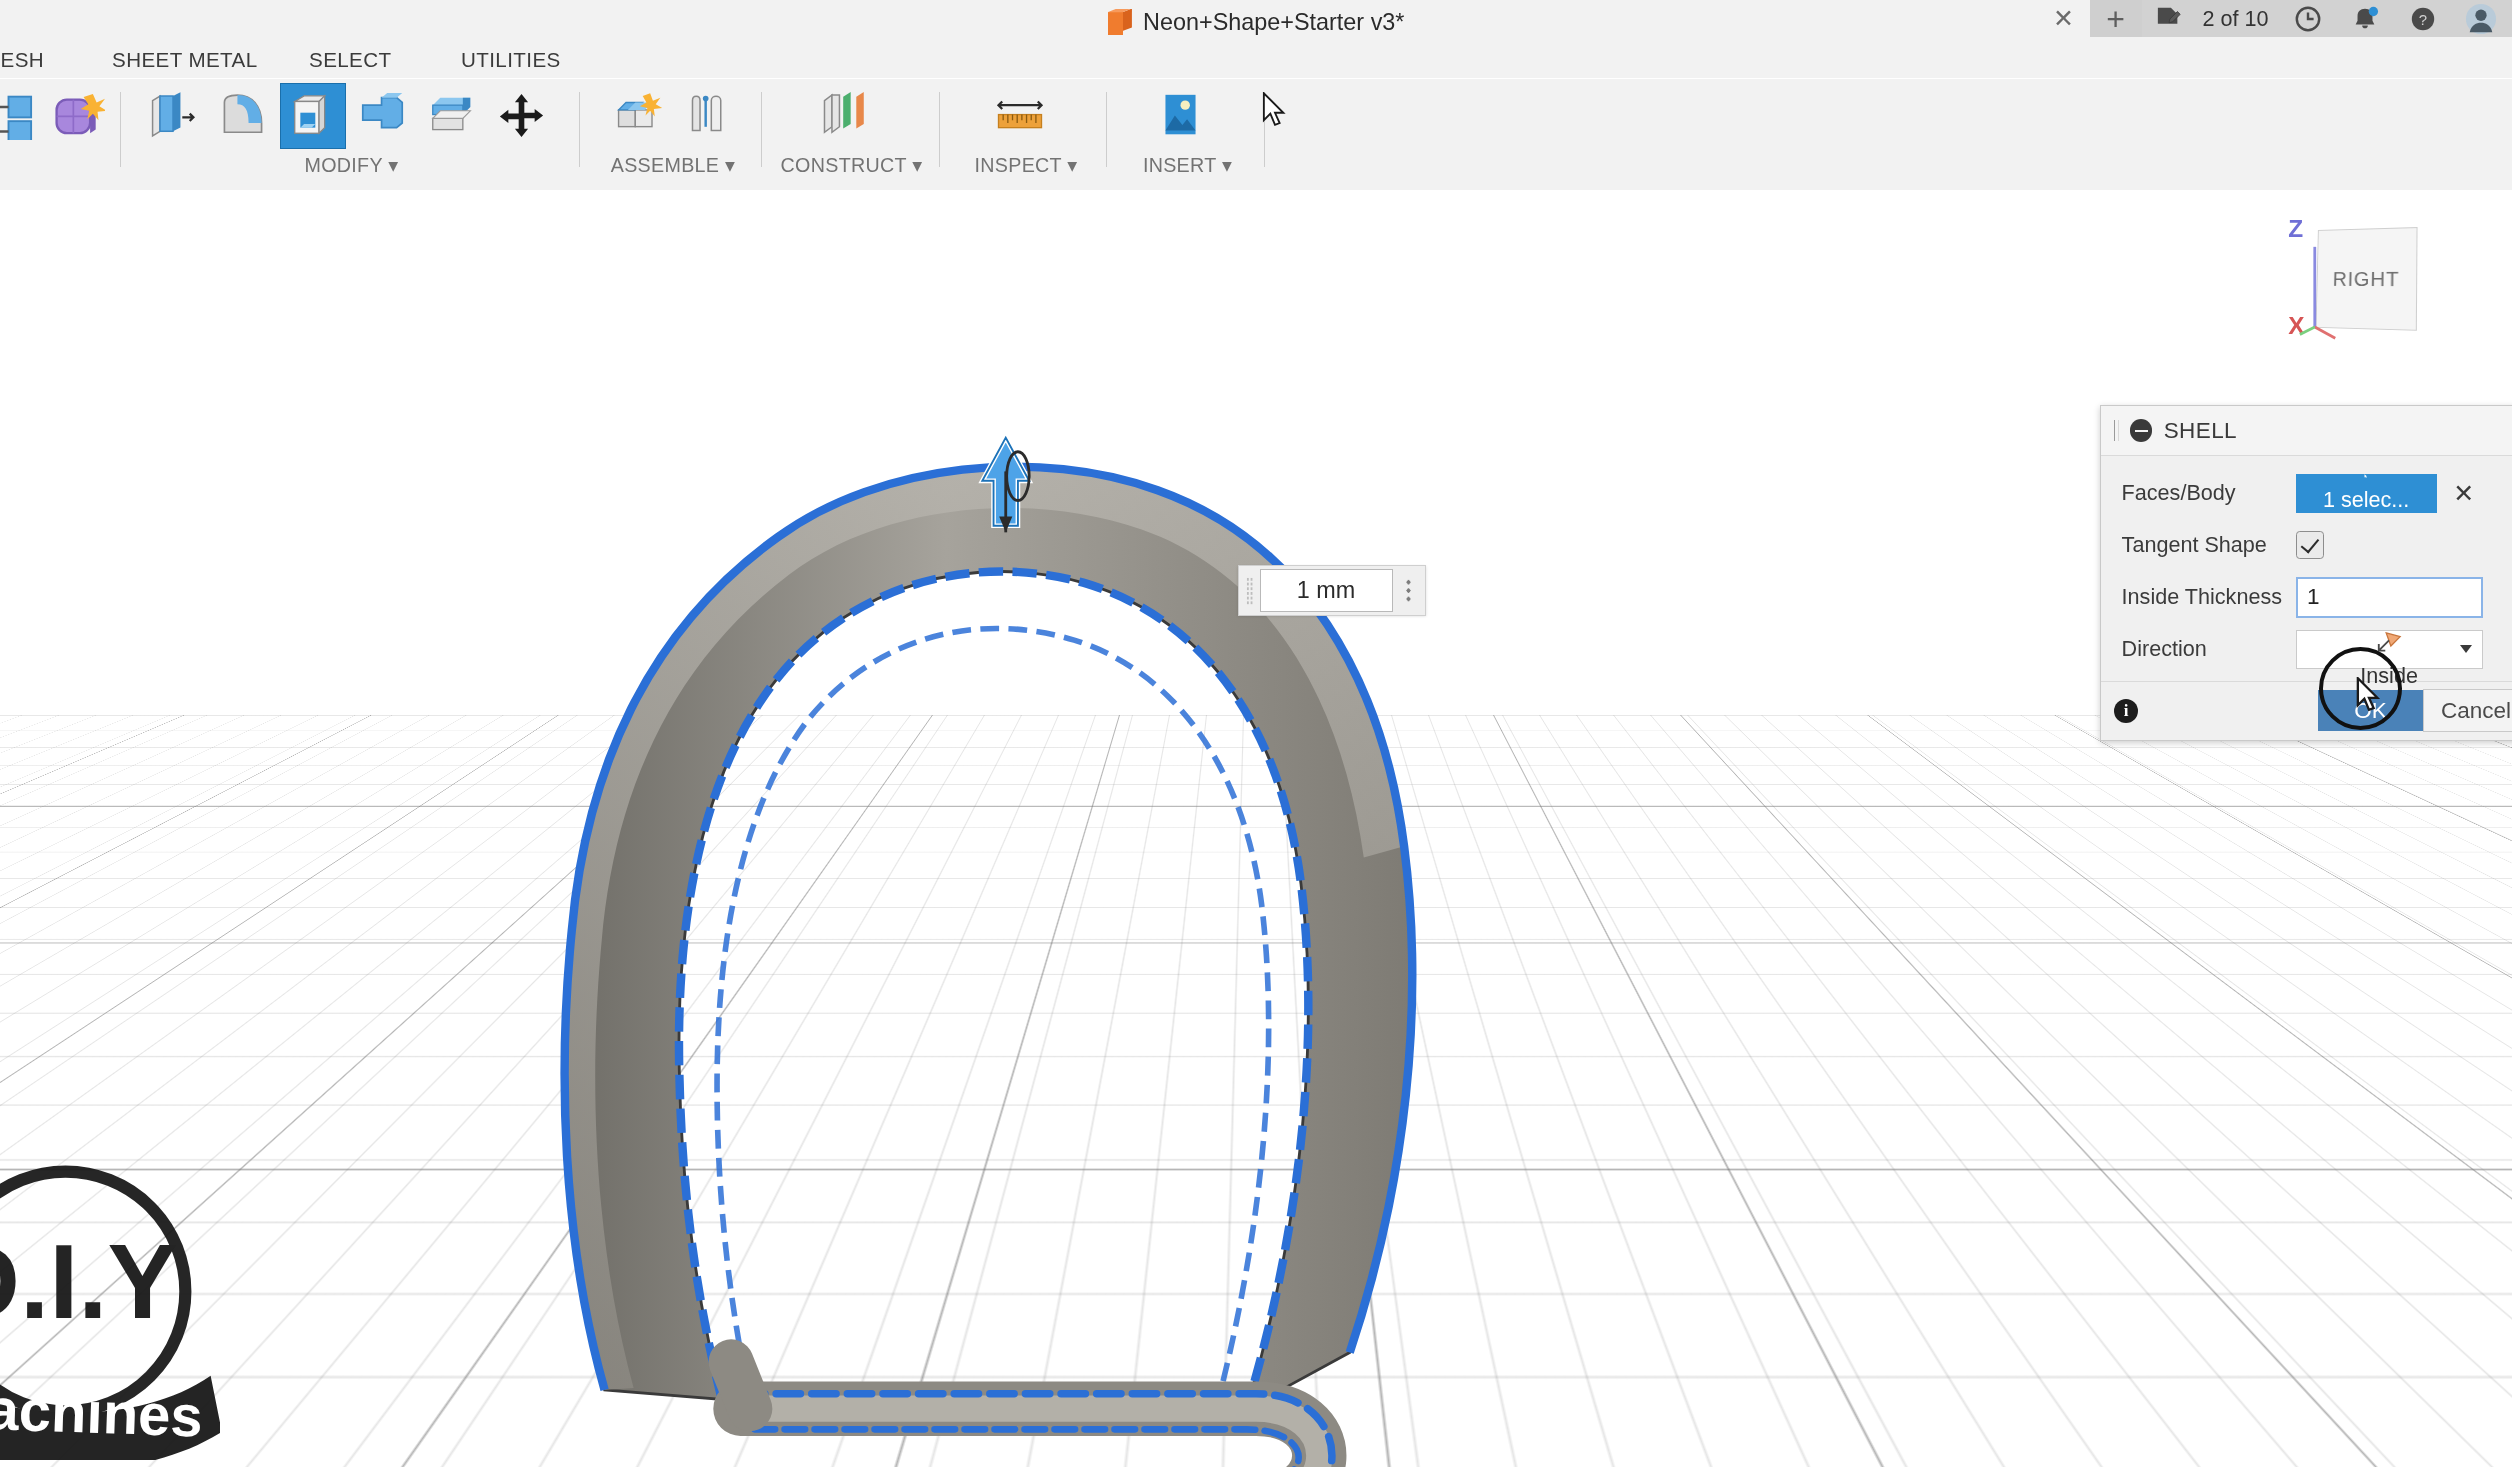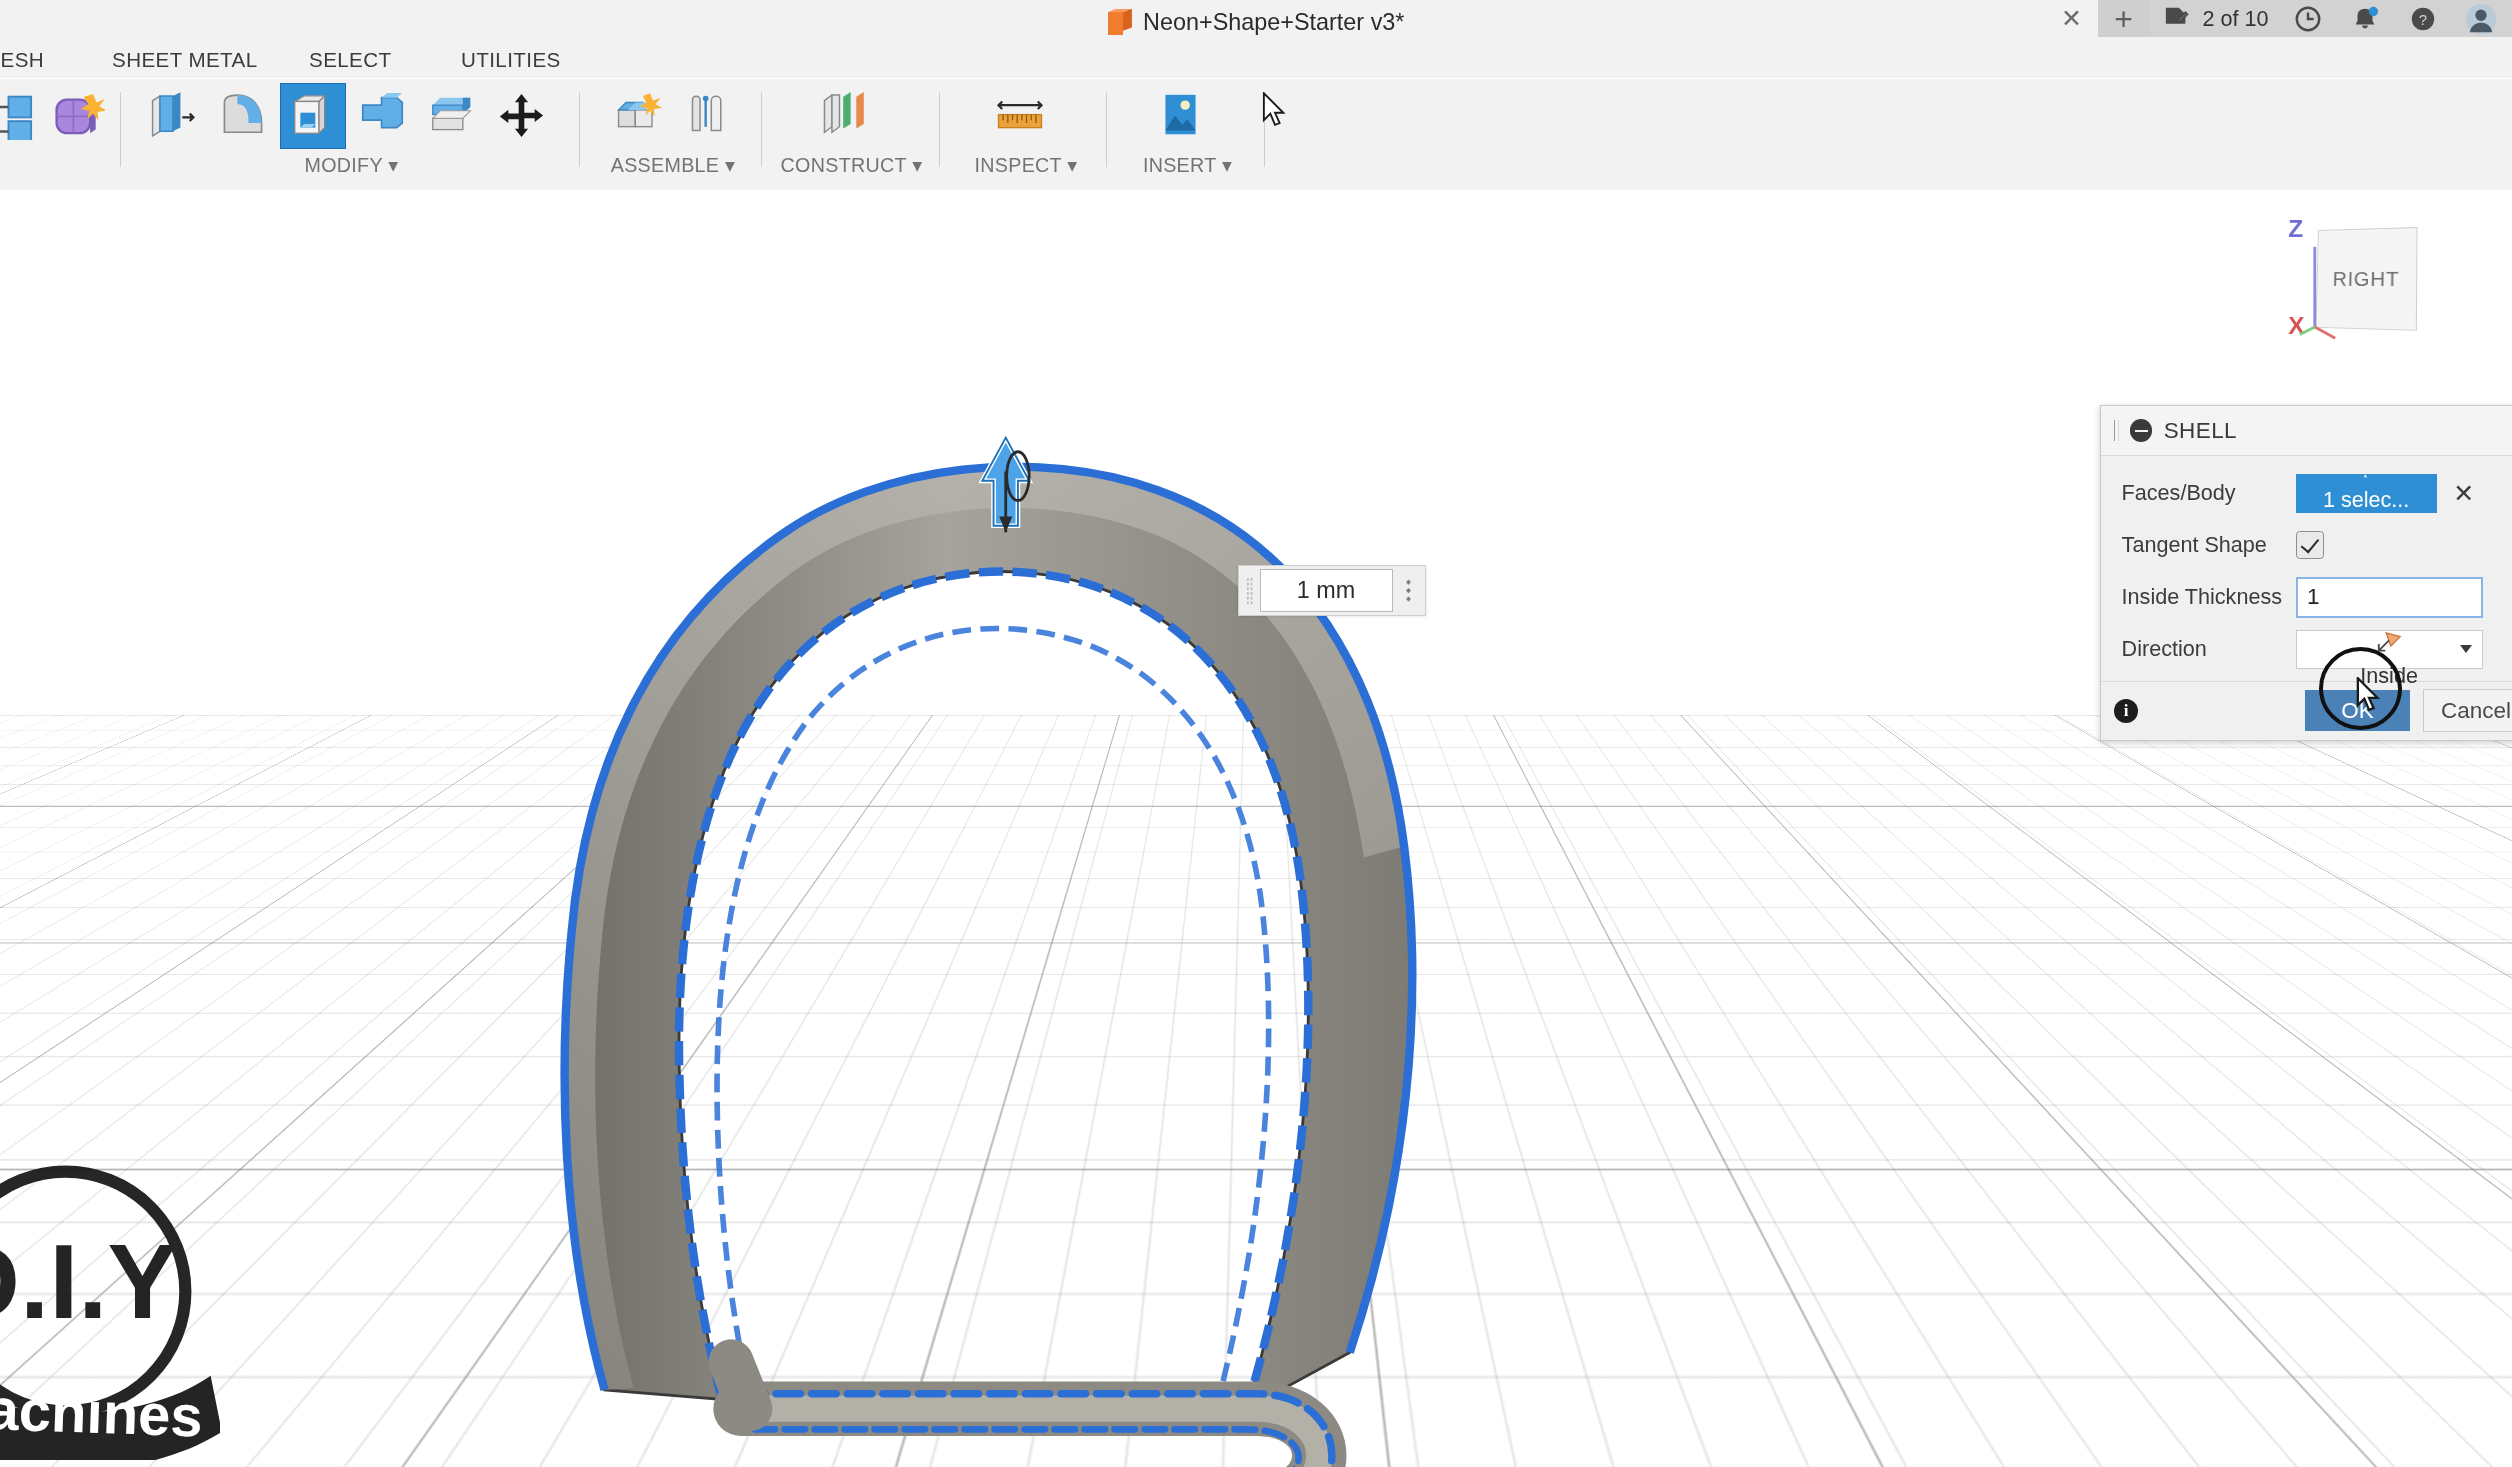--- a/index.html
+++ b/index.html
@@ -36,21 +36,21 @@
     width:52px;height:37px;display:flex;align-items:center;justify-content:center;
     font-size:25px;color:#6b6b6b;
   }
   .tb-plus{
     width:52px;height:37px;display:flex;align-items:center;justify-content:center;
     background:#cfcfcf;font-size:32px;color:#5e5e5e;font-weight:300;line-height:1;
   }
   .tb-rest{
     height:37px;background:#d2d2d2;display:flex;align-items:center;padding:0 13px;gap:20.6px;
   }
-  .tb-count{display:flex;align-items:center;gap:12px;font-size:21.6px;color:#333;}
+  .tb-count{display:flex;align-items:center;gap:20px;font-size:21.6px;color:#333;}
   .ic-btn{width:37px;height:37px;display:flex;align-items:center;justify-content:center;position:relative;}
 
   
   #ribbon-tabs{
     position:absolute;left:0;top:41px;width:2512px;height:37px;background:#f2f2f2;
   }
   .rtab{
     position:absolute;top:0;height:37px;line-height:37px;
     font-size:20.6px;letter-spacing:0.4px;color:#3b3b3b;
   }
@@ -215,21 +215,21 @@
   }
   .info-circle{
     width:24.4px;height:24.4px;border-radius:50%;background:#1d1d1d;color:#fff;
     display:flex;align-items:center;justify-content:center;font-size:17px;font-weight:700;
     font-family:"Liberation Serif",serif;
   }
   #shell-foot .spacer{flex:1;}
   #ok-button{
     width:105px;height:41px;background:#4a82b8;color:#fff;
     display:flex;align-items:center;justify-content:center;font-size:22.5px;
-    margin-right:13px;
+    margin-right:0;
   }
   #cancel-button{
     height:41px;padding:0 17px;background:#f3f3f3;border:0.9px solid #c9c9c9;
     display:flex;align-items:center;justify-content:center;font-size:22.5px;color:#4a4a4a;
   }
 
   
   #click-ring{
     position:absolute;left:2319px;top:648px;width:75px;height:75px;
     border:4.7px solid #111;border-radius:50%;

